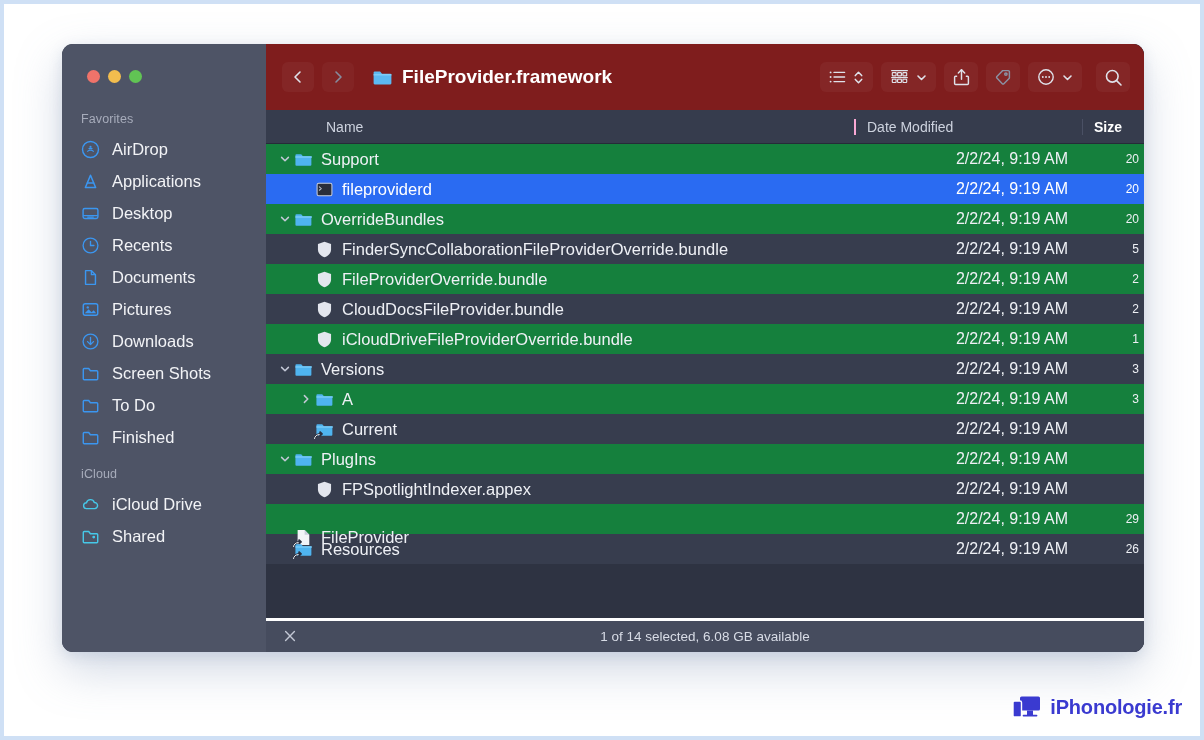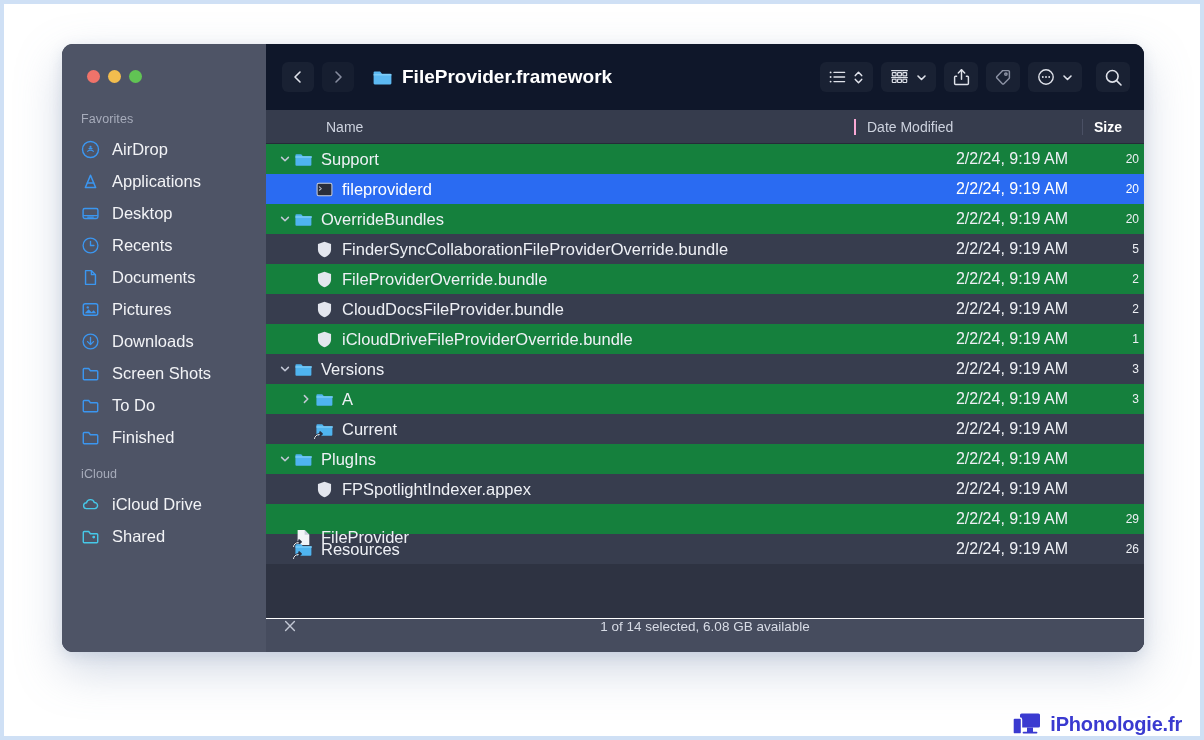--- a/index.html
+++ b/index.html
@@ -86,21 +86,21 @@
     display: flex;
     flex-direction: column;
     background: #2e3342;
     min-width: 0;
   }
 
   
   #toolbar {
     height: 66px;
     flex: 0 0 66px;
-    background: #0f172a;
+    background: #7f1d1d;
     display: flex;
     align-items: center;
     padding: 0 14px 0 16px;
     gap: 8px;
   }
   .tb-btn {
     height: 30px;
     border-radius: 6px;
     background: rgba(255,255,255,0.045);
     display: flex;
@@ -221,43 +221,43 @@
     padding-right: 5px;
     font-size: 12px;
     overflow: hidden;
   }
 
   
   #status-bar {
     height: 34px;
     flex: 0 0 34px;
     background: #464c5e;
-    border-top: 1px solid #ffffff;
-    display: flex;
-    align-items: flex-start;
+    border-top: 3px solid #ffffff;
+    display: flex;
+    align-items: center;
     position: relative;
     color: #d8dce6;
     font-size: 13.5px;
   }
   #status-close {
     position: absolute;
     left: 17px;
     width: 16px; height: 16px;
     color: #c2c7d4;
   }
   #status-close svg { width: 14px; height: 14px; display: block; }
   #status-text {
     width: 100%;
     text-align: center;
   }
 
   
   #watermark {
     position: absolute;
-    right: 22px; bottom: 4px;
+    right: 22px; bottom: 21px;
     display: flex;
     align-items: center;
     gap: 8px;
   }
   #watermark .wm-ic { width: 30px; height: 24px; }
   #watermark .wm-text {
     font-size: 20px;
     font-weight: bold;
     color: #3a3ad0;
     letter-spacing: -0.2px;

